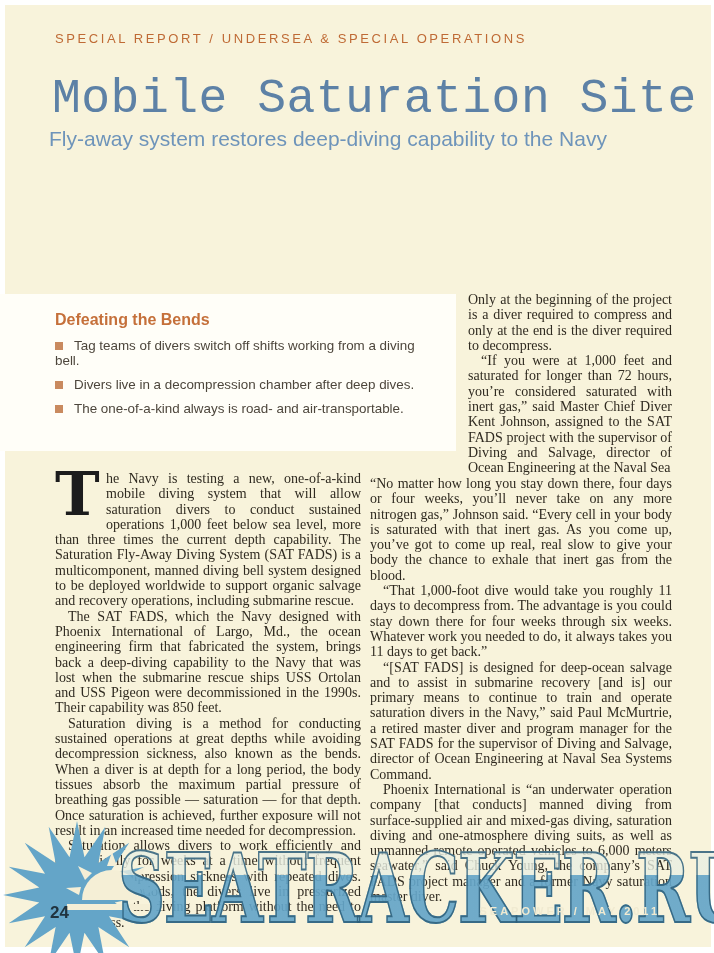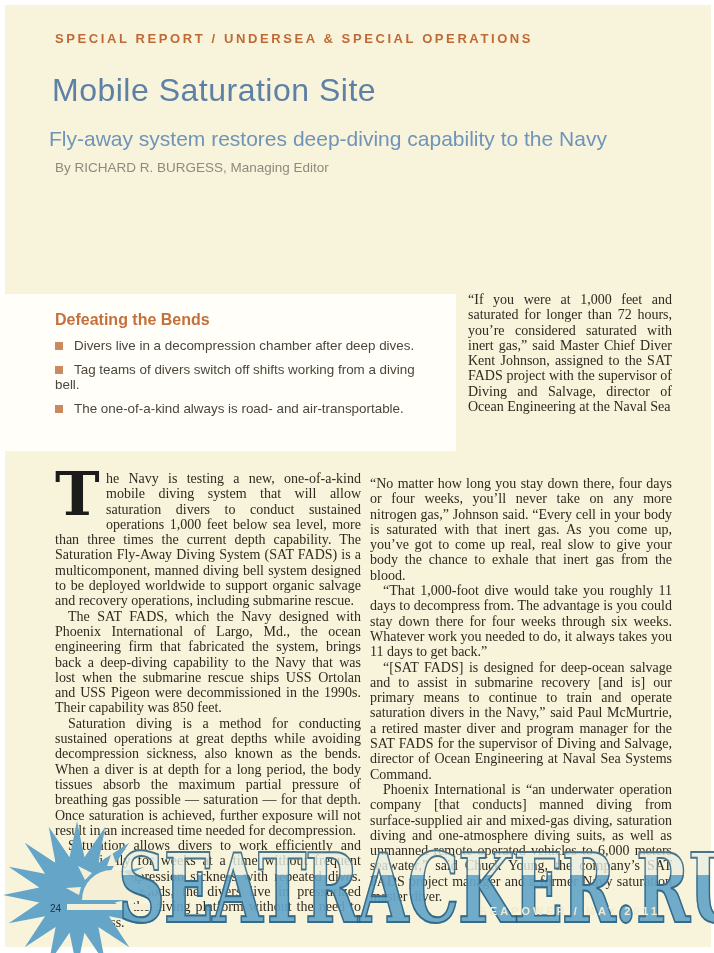--- a/index.html
+++ b/index.html
@@ -1,24 +1,24 @@
 <!DOCTYPE html>
 <html><head>
 <meta charset="utf-8">
 <style>
   html,body{margin:0;padding:0;background:#ffffff;}
   .page{position:relative;width:714px;height:953px;background:#ffffff;overflow:hidden;
         font-family:"Liberation Sans",sans-serif;}
   .paper{position:absolute;left:5px;top:5px;width:706px;height:942px;background:#f8f3db;}
 
   
-  .kicker{position:absolute;left:55px;top:31px;font-size:13px;font-weight:bold;
+  .kicker{position:absolute;left:55px;top:31px;font-size:13px;font-weight:normal;
           letter-spacing:2.6px;color:#bf6a35;z-index:2;}
-  .title{position:absolute;left:52px;top:72px;font-size:32px;font-weight:400;
-         letter-spacing:0.5px;color:#5d81a6;z-index:2;}
+  .title{position:absolute;left:52px;top:72px;font-size:48px;font-weight:400;
+         letter-spacing:0.5px;color:#5d81a6;z-index:2;font-family:Liberation Mono, monospace;}
   .subtitle{position:absolute;left:49px;top:127px;font-size:21px;color:#6e94ba;z-index:2;}
   .byline{position:absolute;left:55px;top:160px;font-size:13.5px;color:#8d8b7f;z-index:2;}
 
   
   .infobox{position:absolute;left:0;top:294px;width:456px;height:157px;background:#fffef8;
            box-sizing:border-box;padding:17px 20px 0 55px;z-index:2;}
   .infobox h2{margin:0 0 9px 0;font-size:16px;font-weight:bold;color:#c5703a;}
   .infobox .intro{margin:0;font-size:13.4px;line-height:1.42;color:#4d463c;}
   .infobox ul{list-style:none;margin:4px 0 0 0;padding:0;}
   .infobox li{margin:9px 0 0 0;font-size:13.4px;color:#4d463c;}
@@ -47,46 +47,46 @@
            color:rgba(100,165,200,0.92);
            background:linear-gradient(180deg,rgba(232,238,226,0.80) 0%,rgba(232,238,226,0.80) 36%,
                       rgba(100,165,200,0.92) 36%,rgba(100,165,200,0.92) 100%);
            -webkit-background-clip:text;background-clip:text;
            -webkit-text-fill-color:transparent;
            -webkit-text-stroke:2px rgba(45,94,121,0.85);}
   .star-svg{position:absolute;left:-8px;top:-33px;}
   .sun-svg{position:absolute;left:62px;top:7px;}
 
   
-  .page-number{position:absolute;left:50px;top:903px;font-size:10px;font-weight:normal;
+  .page-number{position:absolute;left:50px;top:903px;font-size:17px;font-weight:bold;
                color:#20333f;z-index:6;}
   .folio{position:absolute;right:54px;top:905px;font-size:11px;font-weight:bold;
          letter-spacing:3px;color:#f0ead1;z-index:6;}
 </style>
 </head>
 <body>
 
 <div class="page">
   <div class="paper"></div>
 
   <div class="kicker">SPECIAL REPORT / UNDERSEA &amp; SPECIAL OPERATIONS</div>
   <div class="title">Mobile Saturation Site</div>
   <div class="subtitle">Fly-away system restores deep-diving capability to the Navy</div>
-  <div class="byline">By RICHARD R. BURGESS, Managing Editor</div>
 
   <div class="infobox">
     <h2>Defeating the Bends</h2>
     <ul>
+        <li class="bullet-item">Tag teams of divers switch off shifts working from a diving bell.</li>
         <li class="bullet-item">Divers live in a decompression chamber after deep dives.</li>
-        <li class="bullet-item">Tag teams of divers switch off shifts working from a diving bell.</li>
         <li class="bullet-item">The one-of-a-kind always is road- and air-transportable.</li>
       </ul>
   </div>
 
   <div class="serif col-right-top">
+      <p>Only at the beginning of the project is a diver required to compress and only at the end is the diver required to decompress.</p>
       <p>“If you were at 1,000 feet and saturated for longer than 72 hours, you’re considered saturated with inert gas,” said Master Chief Diver Kent Johnson, assigned to the SAT FADS project with the supervisor of Diving and Salvage, director of Ocean Engineering at the Naval Sea</p>
     </div>
 
   <div class="serif col-left">
     <p class="lead"><span class="dropcap">T</span><span>he Navy is testing a new, one-of-a-kind mobile diving system that will allow saturation divers to conduct sustained operations 1,000 feet below sea level, more than three times the current depth capability. The Saturation Fly-Away Diving System (SAT FADS) is a multicomponent, manned diving bell system designed to be deployed worldwide to support organic salvage and recovery operations, including submarine rescue.</span></p>
     <div class="left-paras">
         <p>The SAT FADS, which the Navy designed with Phoenix International of Largo, Md., the ocean engineering firm that fabricated the system, brings back a deep-diving capability to the Navy that was lost when the submarine rescue ships USS Ortolan and USS Pigeon were decommissioned in the 1990s. Their capability was 850 feet.</p>
         <p>Saturation diving is a method for conducting sustained operations at great depths while avoiding decompression sickness, also known as the bends. When a diver is at depth for a long period, the body tissues absorb the maximum partial pressure of breathing gas possible — saturation — for that depth. Once saturation is achieved, further exposure will not result in an increased time needed for decompression.</p>
         <p>Saturation allows divers to work efficiently and economically for weeks at a time without frequent risk of decompression sickness with repeated dives. After work periods, the divers live in pressurized chambers on the diving platform without the need to decompress.</p>
       </div>

